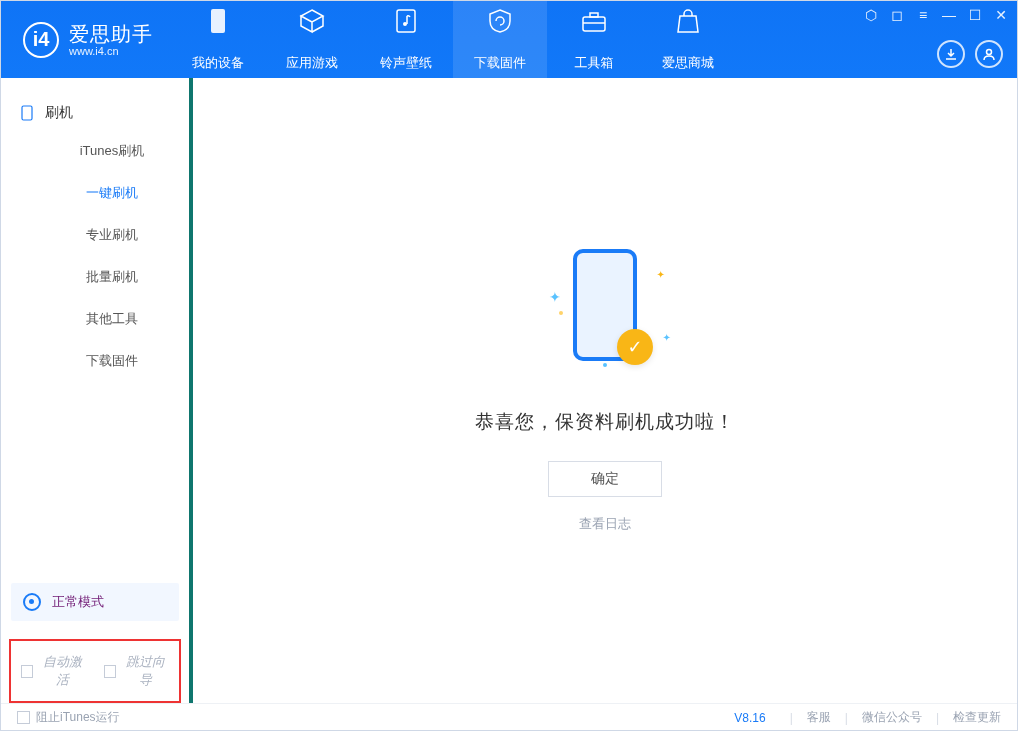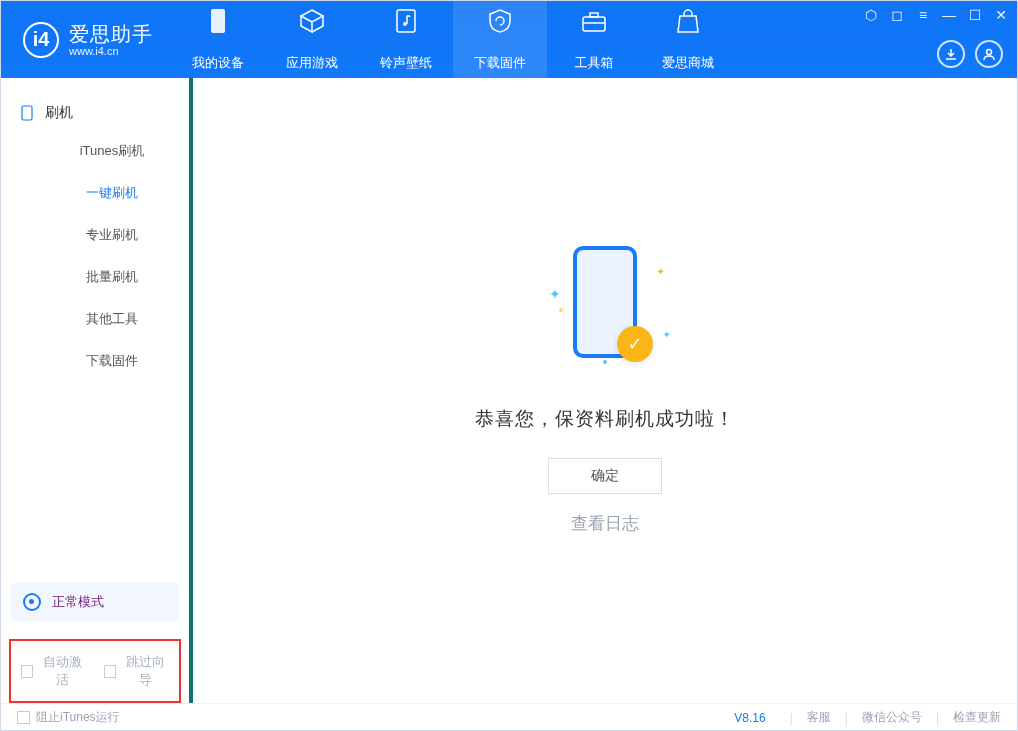--- a/index.html
+++ b/index.html
@@ -36,42 +36,42 @@
 .mode-card { background: #f2f7ff; border-radius: 2px; padding: 10px 12px; display: flex; align-items: center; gap: 11px; font-size: 13px; color: #701a75; margin-bottom: 8px; }
 .mode-icon { width: 18px; height: 18px; border: 2px solid #1a7bf7; border-radius: 50%; position: relative; }
 .mode-icon::after{content:"";position:absolute;width:5px;height:5px;background:#1a7bf7;border-radius:50%;top:4px;left:4px;}
 .device-card { background: #f2f7ff; border-radius: 2px; padding: 10px 12px; }
 .device-card .dev-row { display: flex; align-items: center; gap: 10px; font-size: 13px; font-weight: 600; color: #333; }
 .dev-icon { width: 18px; height: 18px; border: 2px solid #1a7bf7; border-radius: 4px; position:relative; }
 .dev-icon::after{content:"";position:absolute;width:8px;height:2px;background:#1a7bf7;bottom:-4px;left:3px;}
 .badge { display: inline-block; margin: 6px 0 2px 28px; padding: 1px 10px; border: 1px solid #1a7bf7; color: #1a7bf7; border-radius: 10px; font-size: 11px; }
 .dev-type { margin-left: 28px; color: #9aa3b2; font-size: 12px; }
 
-.checkbox-row { border: 2px solid #e33; padding: 12px 10px; margin: 0 8px 0 8px; display: flex; gap: 18px; font-size: 13px; color: #aab2c0; }
+.checkbox-row { border: 2px solid #e33; padding: 12px 10px; margin: 0 8px 0 8px; display: flex; gap: 18px; font-size: 13px; color: #aab2c0; font-style: italic; }
 .cb { display: flex; align-items: center; gap: 6px; cursor: pointer; }
 .cb-box { width: 13px; height: 13px; border: 1px solid #c5ccd8; background: #fff; }
 
 .sidebar-spacer { flex: 1; }
 
 
 .main { flex: 1; position: relative; display: flex; flex-direction: column; align-items: center; justify-content: center; }
 .phone-illo { position: relative; width: 120px; height: 130px; margin-bottom: 30px; }
 .phone-body { position:absolute; left:28px; top:0; width:64px; height:112px; border:4px solid #1a7bf7; border-radius:10px; background:#eaf3ff; }
 .phone-check { position:absolute; right:12px; bottom:14px; width:36px; height:36px; background:#f9b616; border-radius:50%; display:flex; align-items:center; justify-content:center; color:#fff; font-size:18px; box-shadow:0 2px 6px rgba(0,0,0,0.1); }
 .sparkle { position:absolute; color:#f9b616; font-size:10px; }
 .sparkle.s1{top:40px;left:4px;color:#59c2ff;font-size:14px;}
 .sparkle.s2{top:20px;right:0px;}
 .sparkle.s3{bottom:36px;right:-6px;color:#59c2ff;}
 .dot{position:absolute;width:4px;height:4px;border-radius:50%;background:#ffd36a;}
 .dot.d1{top:62px;left:14px;}
 .dot.d2{bottom:12px;right:58px;background:#59c2ff;}
 
 .success-msg { font-size: 19px; color: #333; margin-bottom: 26px; letter-spacing: 1px; }
 .ok-btn { border: 1px solid #d8dde6; background: #fff; padding: 8px 42px; font-size: 14px; color: #555; cursor: pointer; margin-bottom: 18px; }
-.view-log { color: #9aa3b2; font-size: 17px; cursor: pointer; }
+.view-log { color: #9aa3b2; font-size: 13px; cursor: pointer; }
 
 
 .footer { height: 28px; border-top: 1px solid #eef1f5; display: flex; align-items: center; padding: 0 16px; font-size: 12px; color: #9aa3b2; }
 .footer .cb { color: #9aa3b2; }
 .footer-spacer { flex: 1; }
 .footer-links { display: flex; align-items: center; gap: 14px; }
 .footer-links .sep { color: #d8dde6; }
 .footer-links span { cursor: pointer; }
 .ver { color: #1a7bf7; margin-right: 10px; }
 </style>

